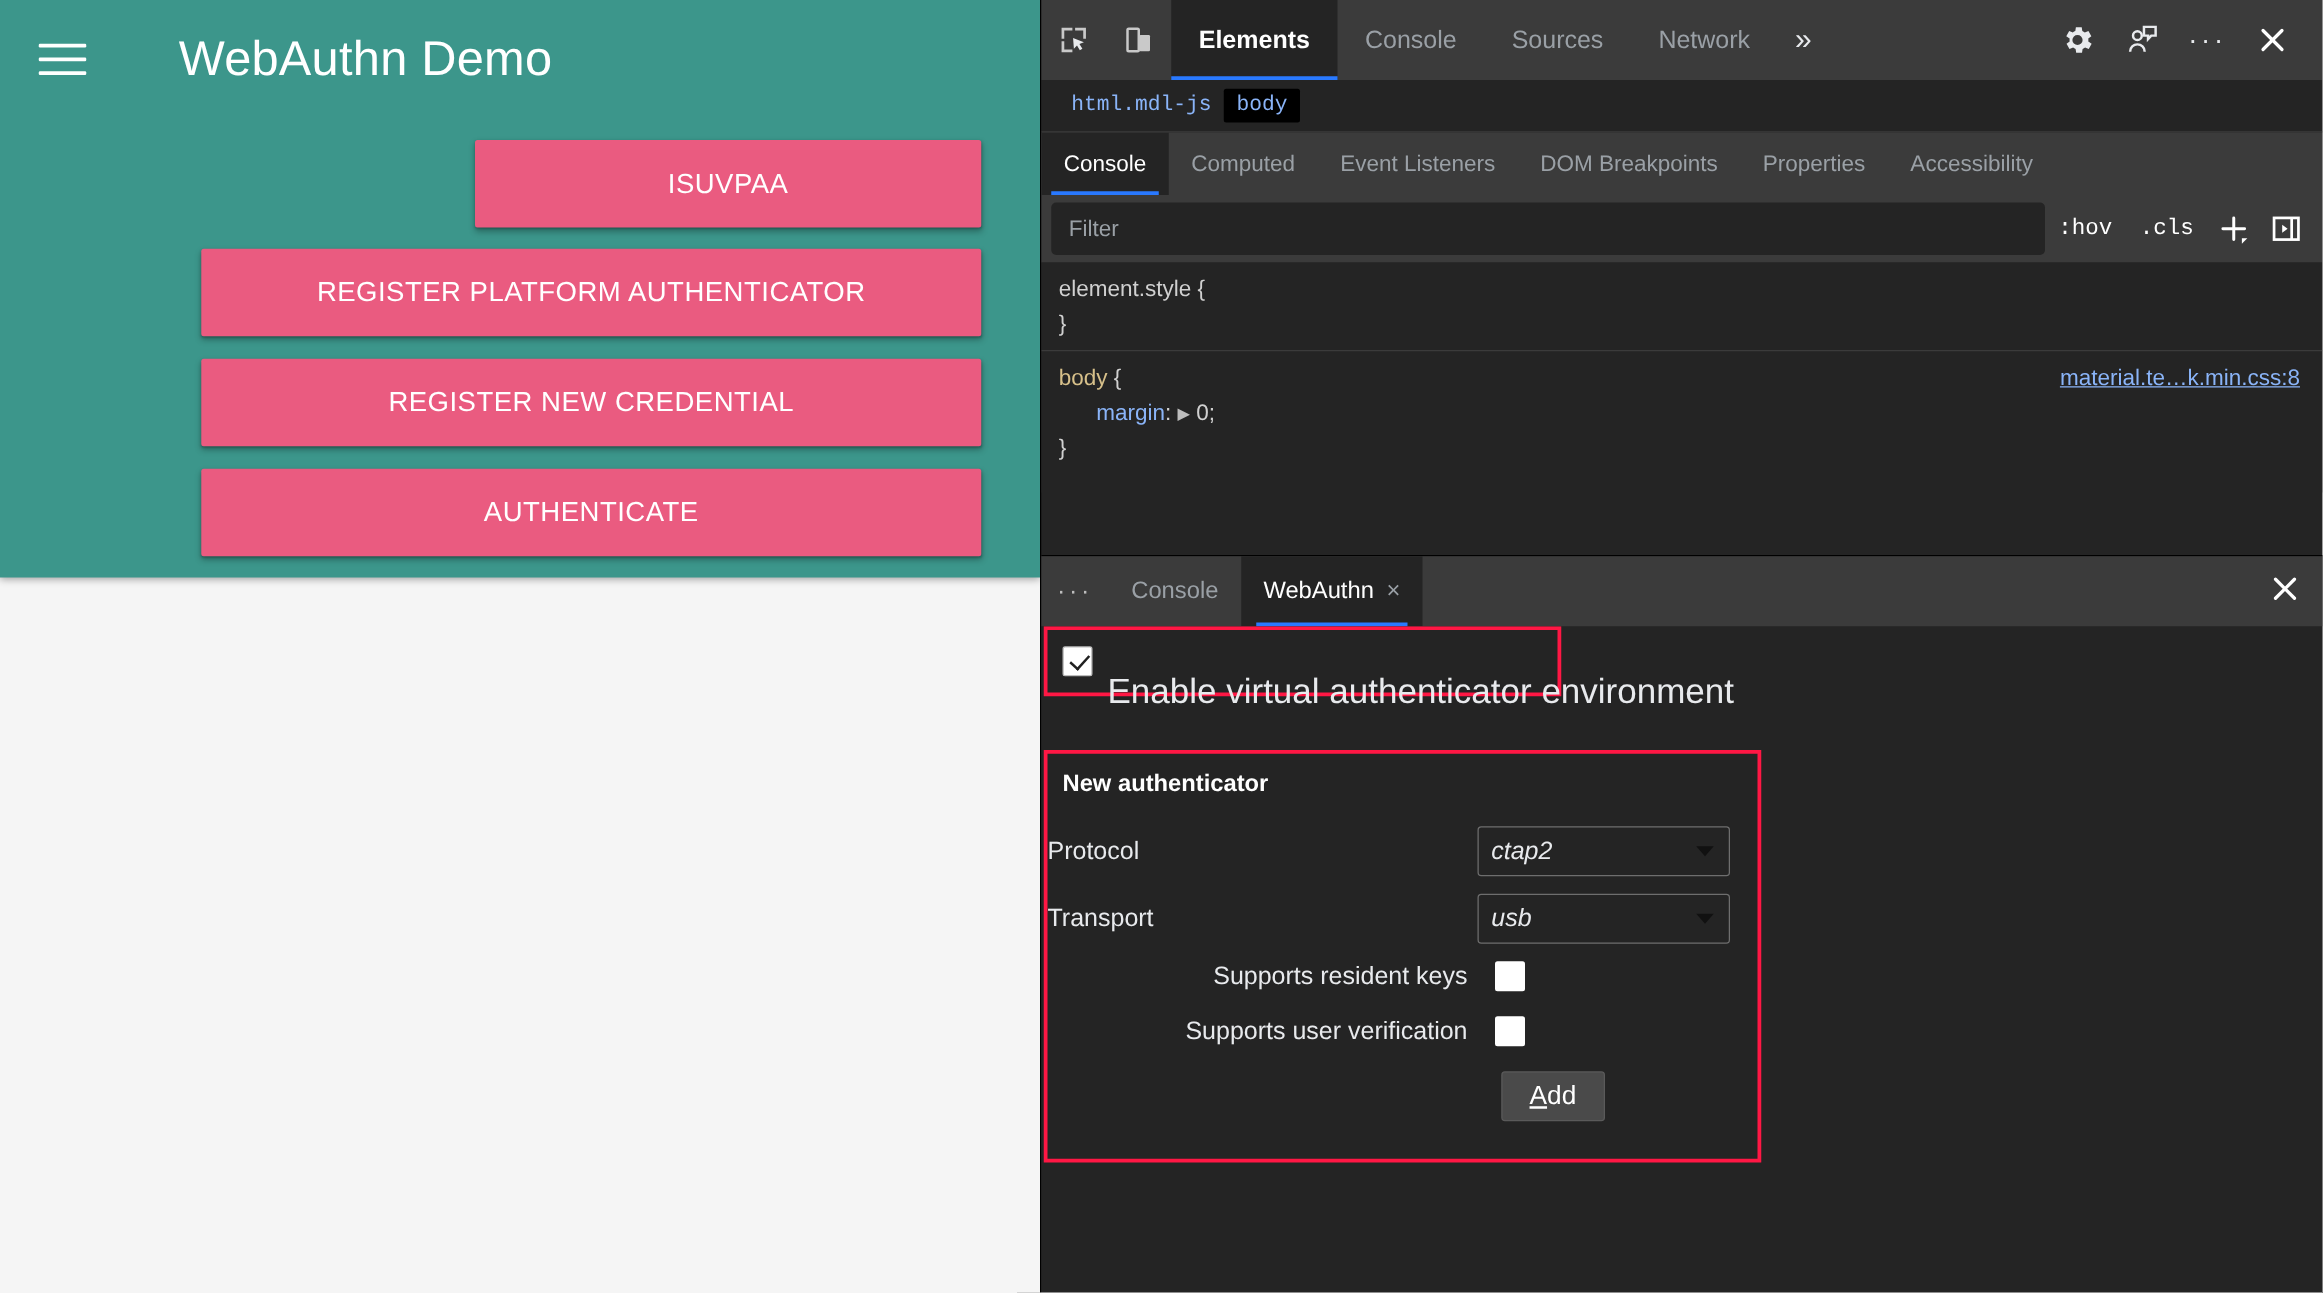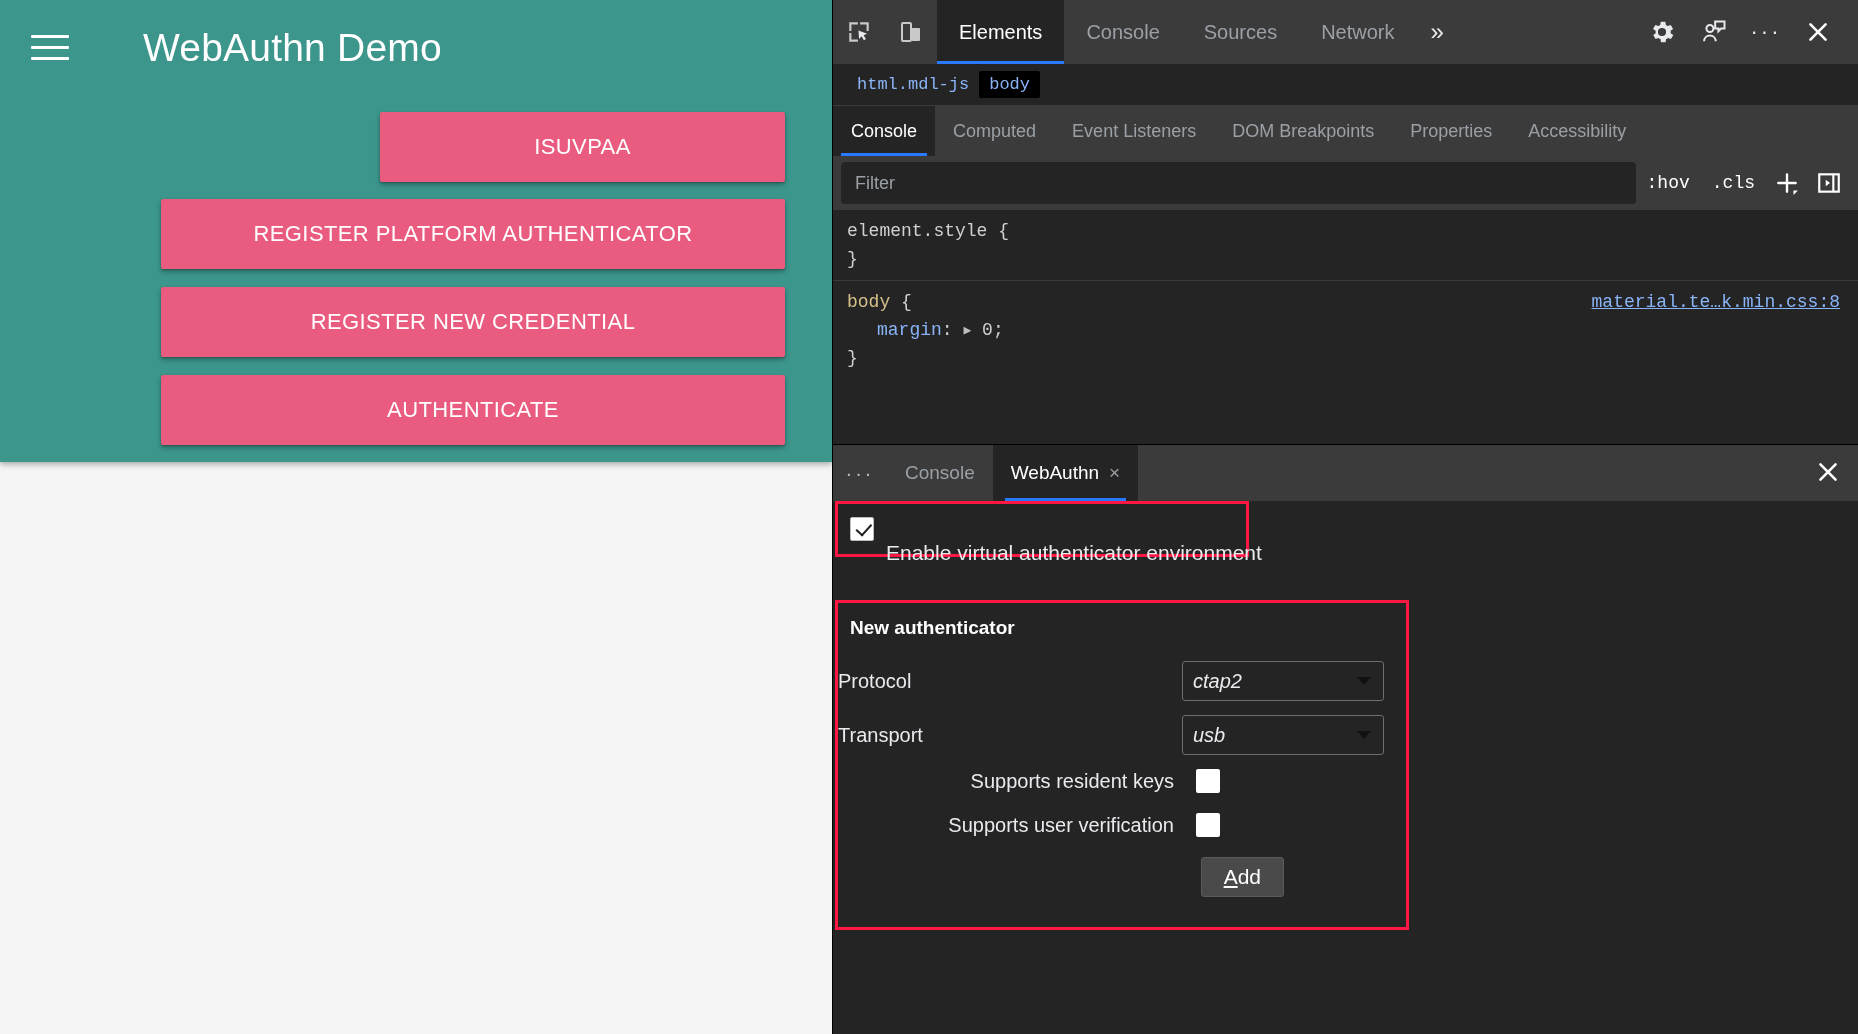--- a/index.html
+++ b/index.html
@@ -115,20 +115,21 @@
     align-items: center;
     color: #9aa0a6;
     font-size: 20px;
     cursor: pointer;
     position: relative;
     white-space: nowrap;
   }
   .dt-tab.active {
     color: #ffffff;
     background: #242424;
+    font-weight: bold;
   }
   .dt-tab.active::after {
     content: "";
     position: absolute;
     left: 0; right: 0; bottom: 0;
     height: 3px;
     background: #2979ff;
   }
   #dt-toolbar-right {
     margin-left: auto;
@@ -228,21 +229,21 @@
     height: 42px;
     display: flex;
     align-items: center;
     justify-content: center;
     cursor: pointer;
   }
 
   
   #dt-rules {
     background: #242424;
-    font-family: Liberation Mono, monospace;
+    font-family: Liberation Sans, sans-serif;
     font-size: 18px;
     line-height: 1.55;
     padding: 6px 0 0 0;
     height: 184px;
     box-sizing: border-box;
     overflow: hidden;
   }
   .rule {
     padding: 2px 14px 6px 14px;
     position: relative;
@@ -369,21 +370,21 @@
     content: "";
     display: block;
     width: 7px;
     height: 13px;
     border: solid #202020;
     border-width: 0 2.6px 2.6px 0;
     transform: rotate(42deg) translate(0px, -2px);
   }
   #enable-label {
     margin-left: 12px;
-    font-size: 21px;
+    font-size: 28px;
     color: #e8eaed;
     white-space: nowrap;
     margin-top: 48px;
   }
 
   #new-auth-box {
     position: absolute;
     left: 2px;
     top: 99px;
     width: 574px;

